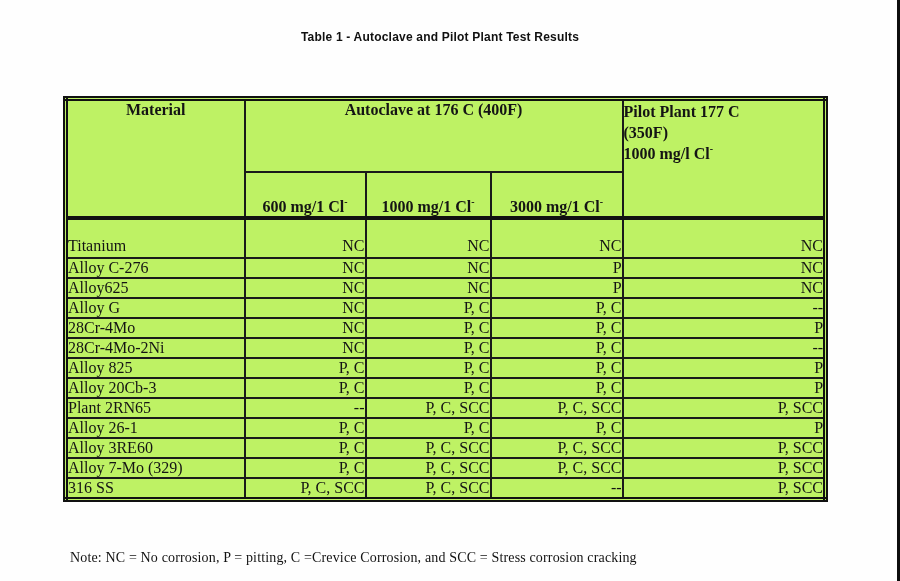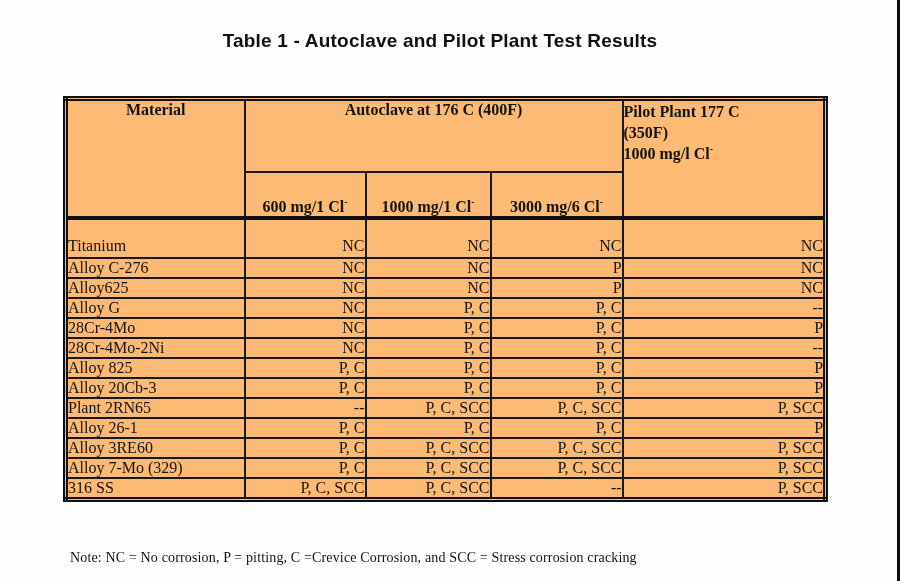--- a/index.html
+++ b/index.html
@@ -16,32 +16,32 @@
     width: 900px; height: 581px;
     background: #fefefe;
   }
   .doc-title {
     position: absolute;
     top: 30px; left: 0;
     width: 880px;
     text-align: center;
     font-family: "Liberation Sans", "DejaVu Sans", sans-serif;
     font-weight: bold;
-    font-size: 19px;
+    font-size: 12px;
     letter-spacing: 0.2px;
     color: #101010;
   }
   table.results {
     position: absolute;
     left: 63px; top: 96px;
     width: 760px;
     border-collapse: collapse;
     table-layout: fixed;
     border: 5px double #111;
-    background: #fdba74;
+    background: #bef264;
   }
   table.results th, table.results td {
     border: 2px solid #1a1a1a;
     padding: 0;
     font-size: 16px;
     color: #141414;
     overflow: hidden;
     white-space: nowrap;
   }
   thead th { font-weight: bold; }
@@ -125,21 +125,21 @@
         <th class="th-autoclave" colspan="3">Autoclave at 176 C (400F)</th>
         <th class="th-pilot" rowspan="2">
           <div>Pilot Plant 177 C</div>
           <div>(350F)</div>
           <div><span>1000 mg/l Cl</span><sup class="minus">-</sup></div>
         </th>
       </tr>
       <tr>
         <th class="th-sub"><span>600 mg/1 Cl</span><sup class="minus">-</sup></th>
         <th class="th-sub"><span>1000 mg/1 Cl</span><sup class="minus">-</sup></th>
-        <th class="th-sub"><span>3000 mg/6 Cl</span><sup class="minus">-</sup></th>
+        <th class="th-sub"><span>3000 mg/1 Cl</span><sup class="minus">-</sup></th>
       </tr>
     </thead>
     <tbody>
       <tr class="first-row">
         <td class="mat">Titanium</td>
         <td class="val">NC</td>
         <td class="val">NC</td>
         <td class="val">NC</td>
         <td class="val">NC</td>
       </tr>

